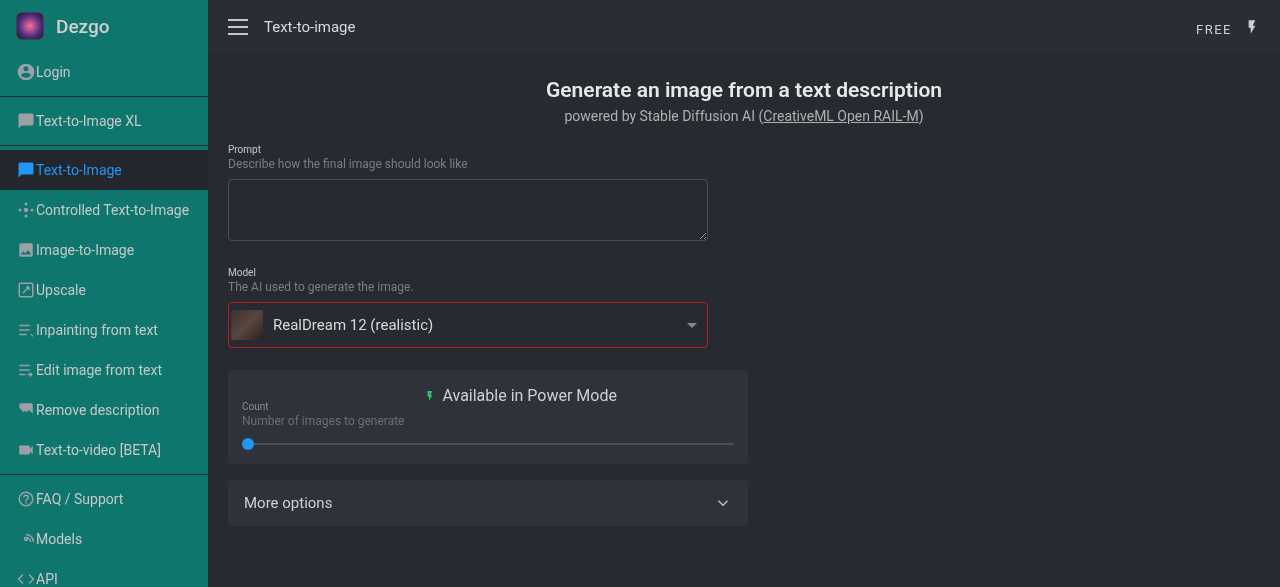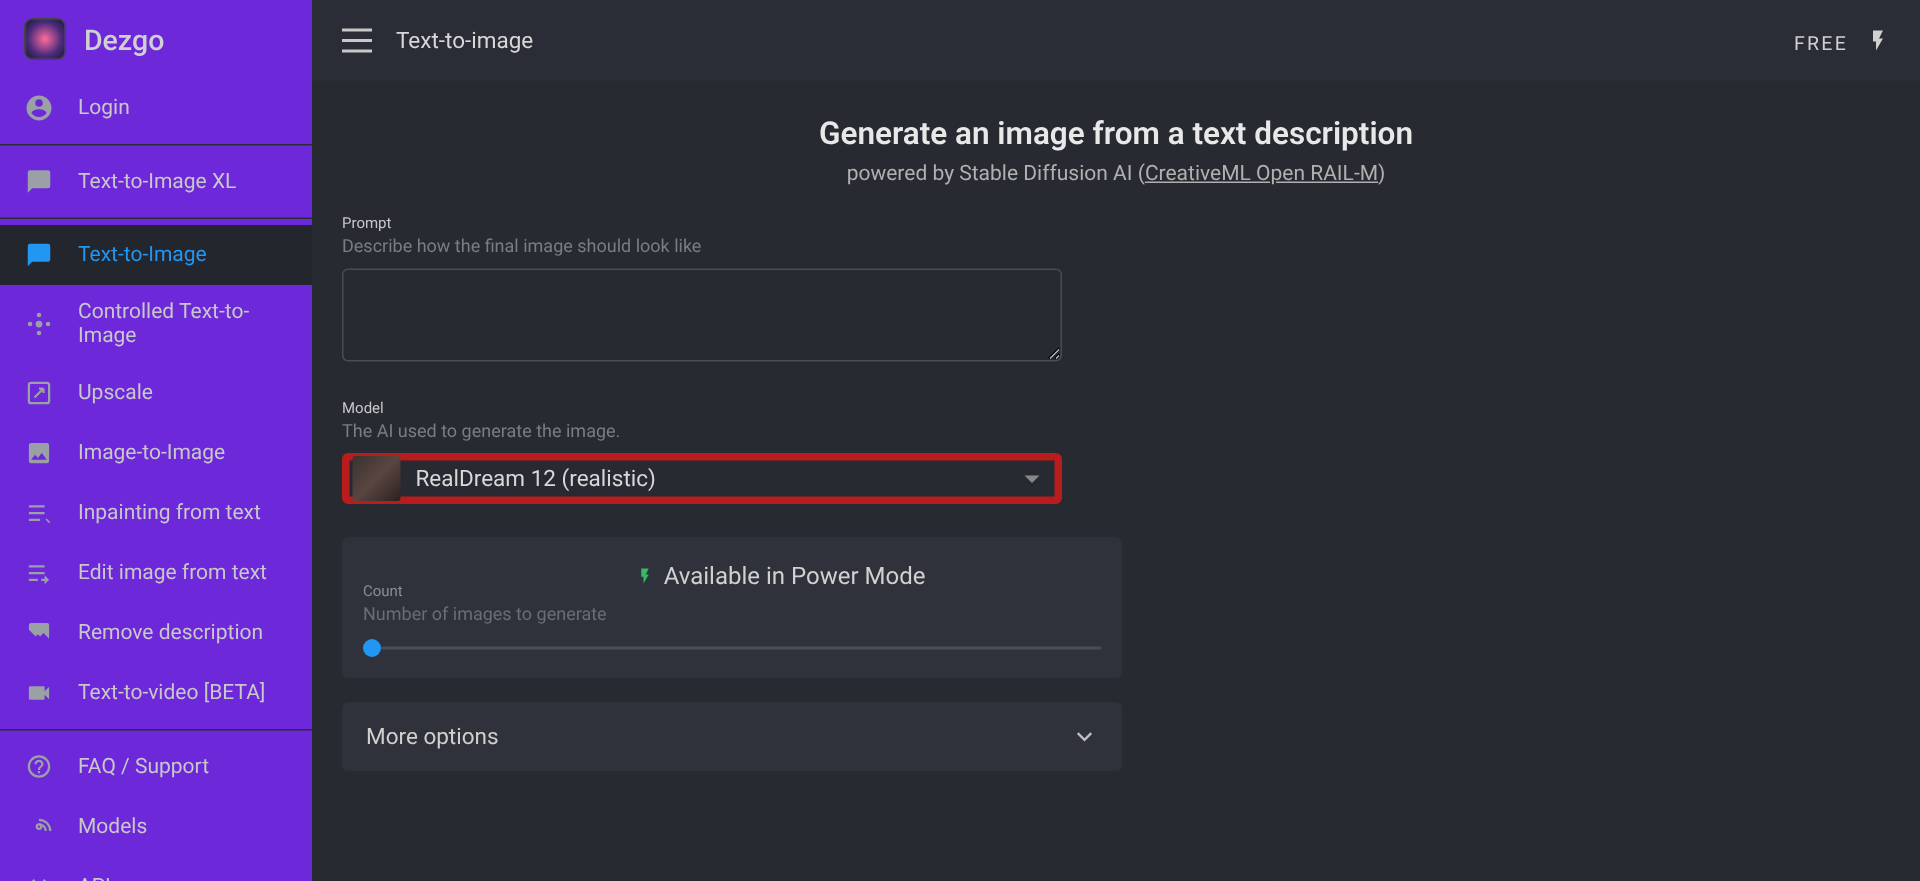--- a/index.html
+++ b/index.html
@@ -7,21 +7,21 @@
   font-family: -apple-system, BlinkMacSystemFont, "Segoe UI", Roboto, sans-serif;
   background: #272a31;
   color: #e0e0e0;
   width: 1280px;
   height: 587px;
   overflow: hidden;
   display: flex;
 }
 .sidebar {
   width: 208px;
-  background: #6d28d9;
+  background: #0f766e;
   height: 100%;
   overflow-y: auto;
   position: relative;
   flex-shrink: 0;
 }
 .sidebar::-webkit-scrollbar { width: 8px; }
 .sidebar::-webkit-scrollbar-thumb { background: #555; border-radius: 4px; }
 .brand {
   display: flex;
   align-items: center;
@@ -36,21 +36,20 @@
 }
 .brand-name {
   font-size: 19px;
   font-weight: 500;
   color: #d0d0d0;
 }
 .sidebar-item {
   display: flex;
   align-items: center;
   padding: 10px 16px;
-  gap: 16px;
   font-size: 14px;
   color: #c8c8c8;
   cursor: pointer;
 }
 .sidebar-item.active {
   color: #2196f3;
   background: #23262d;
 }
 .sidebar-icon {
   width: 20px; height: 20px;
@@ -150,22 +149,22 @@
   background: transparent;
   border: 1px solid #4a4d55;
   border-radius: 4px;
   resize: both;
   padding: 8px;
   color: #e0e0e0;
   font-family: inherit;
 }
 .model-select {
   width: 480px;
-  height: 34px;
-  border: 5px solid #b91c1c;
+  height: 46px;
+  border: 1px solid #b91c1c;
   border-radius: 4px;
   display: flex;
   align-items: center;
   padding: 0 10px;
   gap: 10px;
   cursor: pointer;
   position: relative;
 }
 .model-thumb {
   width: 32px; height: 30px;
@@ -278,35 +277,35 @@
           <circle cx="12" cy="20" r="2"></circle>
           <circle cx="4" cy="12" r="2"></circle>
           <circle cx="20" cy="12" r="2"></circle>
         </svg>
     </span>
     <span>Controlled Text-to-Image</span>
   </div>
 
   <div class="sidebar-item">
     <span class="sidebar-icon">
+      <svg width="18" height="18" viewBox="0 0 24 24" fill="#9aa0a6">
+          <path d="M21 19V5a2 2 0 00-2-2H5a2 2 0 00-2 2v14a2 2 0 002 2h14a2 2 0 002-2zM8.5 13.5l2.5 3.01L14.5 12l4.5 6H5l3.5-4.5z"></path>
+        </svg>
+    </span>
+    <span>Image-to-Image</span>
+  </div>
+
+  <div class="sidebar-item">
+    <span class="sidebar-icon">
       <svg width="18" height="18" viewBox="0 0 24 24" fill="none" stroke="#9aa0a6" stroke-width="2">
           <rect x="3" y="3" width="18" height="18" rx="2"></rect>
           <path d="M8 16l8-8M16 8h-4M16 8v4"></path>
         </svg>
     </span>
     <span>Upscale</span>
-  </div>
-
-  <div class="sidebar-item">
-    <span class="sidebar-icon">
-      <svg width="18" height="18" viewBox="0 0 24 24" fill="#9aa0a6">
-          <path d="M21 19V5a2 2 0 00-2-2H5a2 2 0 00-2 2v14a2 2 0 002 2h14a2 2 0 002-2zM8.5 13.5l2.5 3.01L14.5 12l4.5 6H5l3.5-4.5z"></path>
-        </svg>
-    </span>
-    <span>Image-to-Image</span>
   </div>
 
   <div class="sidebar-item">
     <span class="sidebar-icon">
       <svg width="18" height="18" viewBox="0 0 24 24" fill="#9aa0a6">
           <path d="M3 5h14v2H3zM3 11h14v2H3zM3 17h10v2H3zM19 17l3 3-1 1-3-3v-1z"></path>
         </svg>
     </span>
     <span>Inpainting from text</span>
   </div>

